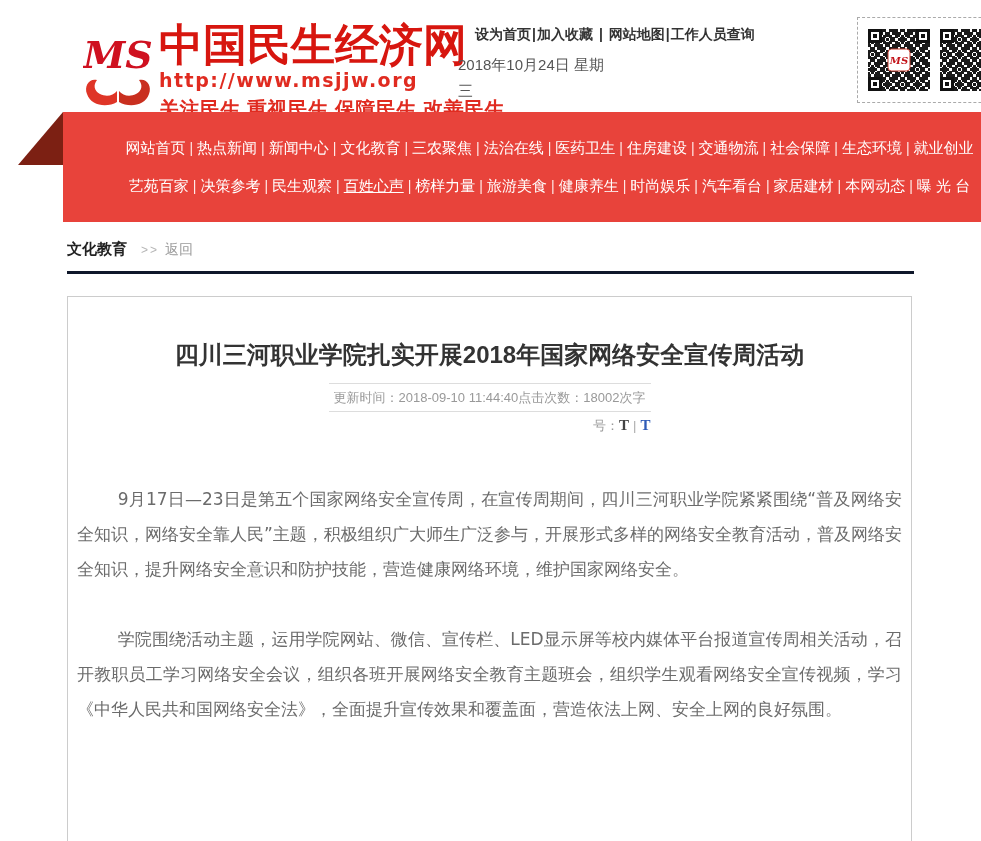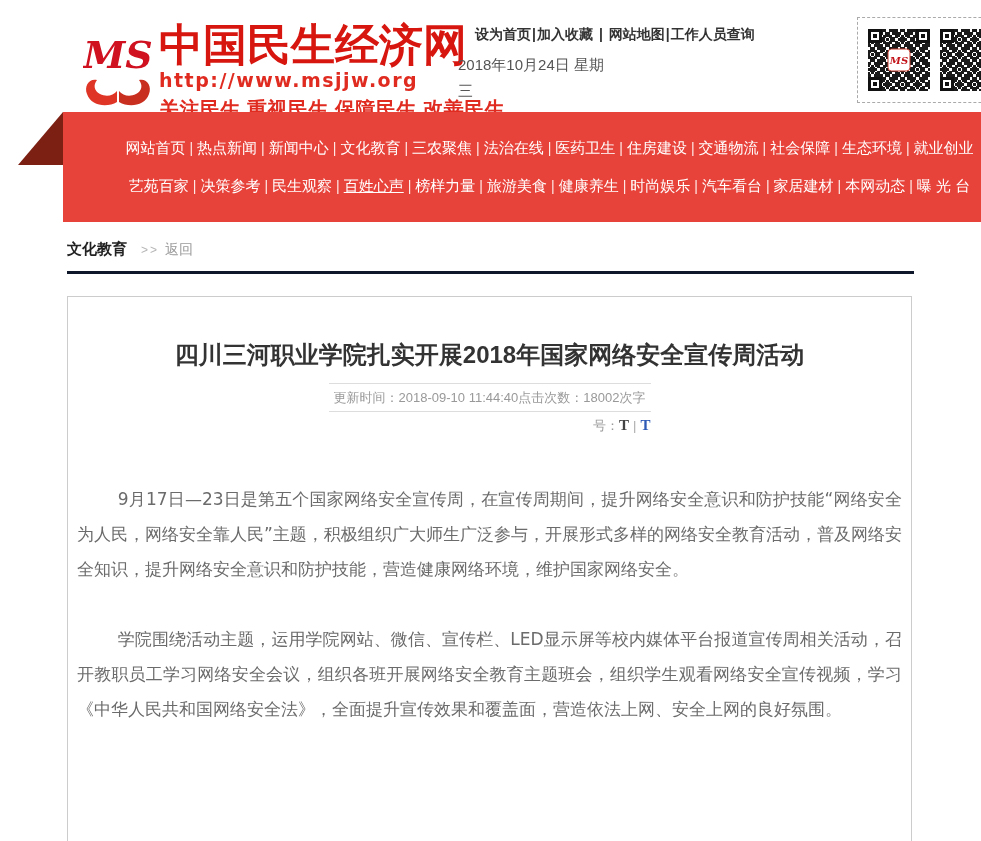--- a/index.html
+++ b/index.html
@@ -139,19 +139,19 @@
     <div class="meta">
       <div class="meta-line1">
         <span>更新时间：</span><span>2018-09-10 11:44:40</span><span class="gap">点击次数：</span><span>18002次</span><span class="gap">字</span>
       </div>
       <div class="meta-line2">
         <span>号：</span><a class="t-ctrl t-large">T</a><span class="t-div">|</span><a class="t-ctrl t-small">T</a>
       </div>
     </div>
 
     <div class="article-body">
-      <p>9月17日—23日是第五个国家网络安全宣传周，在宣传周期间，提升网络安全意识和防护技能“网络安全为人民，网络安全靠人民”主题，积极组织广大师生广泛参与，开展形式多样的网络安全教育活动，普及网络安全知识，提升网络安全意识和防护技能，营造健康网络环境，维护国家网络安全。</p>
+      <p>9月17日—23日是第五个国家网络安全宣传周，在宣传周期间，四川三河职业学院紧紧围绕“普及网络安全知识，网络安全靠人民”主题，积极组织广大师生广泛参与，开展形式多样的网络安全教育活动，普及网络安全知识，提升网络安全意识和防护技能，营造健康网络环境，维护国家网络安全。</p>
       <p>学院围绕活动主题，运用学院网站、微信、宣传栏、LED显示屏等校内媒体平台报道宣传周相关活动，召开教职员工学习网络安全会议，组织各班开展网络安全教育主题班会，组织学生观看网络安全宣传视频，学习《中华人民共和国网络安全法》，全面提升宣传效果和覆盖面，营造依法上网、安全上网的良好氛围。</p>
 
     </div>
   </div>
 
 </div>
 
 </body></html>

